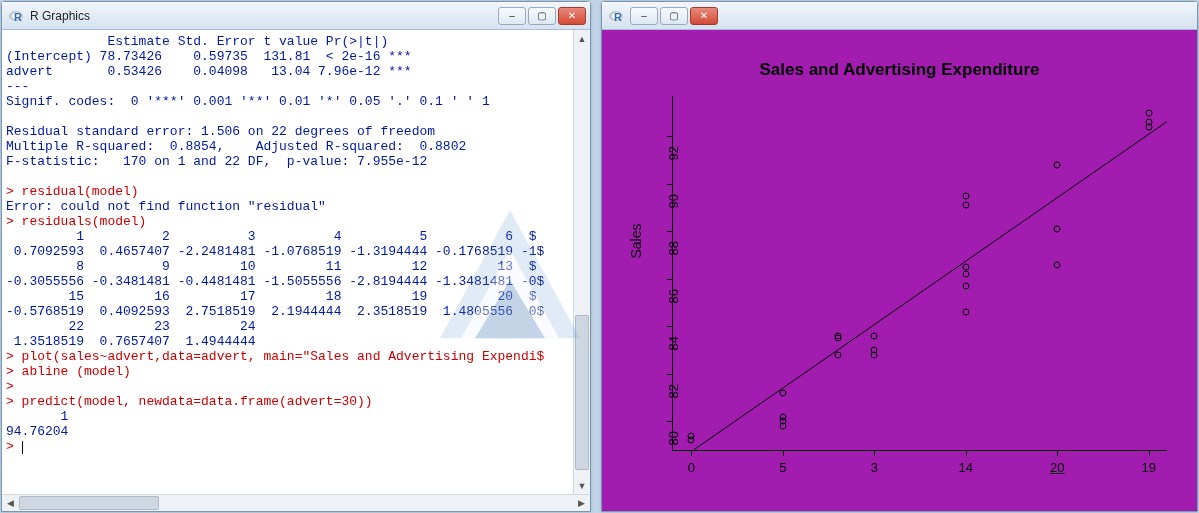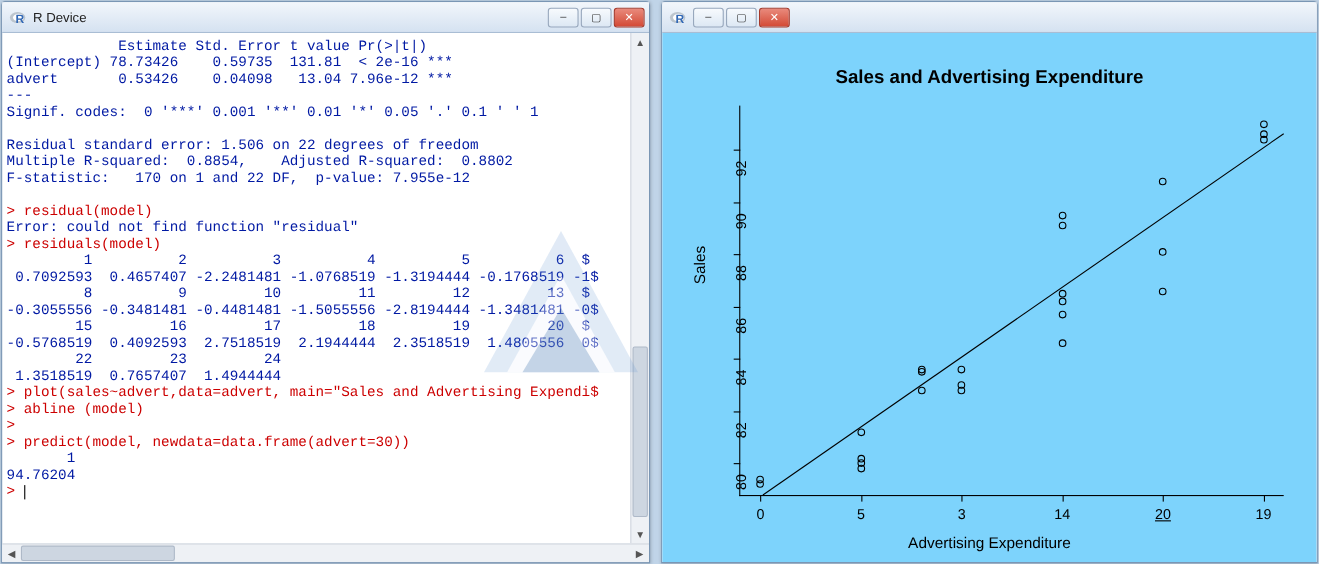--- a/index.html
+++ b/index.html
@@ -65,21 +65,21 @@
     }
     .vscroll .arrow { width:15px; height:17px; display:flex; align-items:center; justify-content:center; color:#555; font-size:9px;}
     .vscroll .thumb { position:absolute; left:1px; width:14px; background:#cdd6e1; border:1px solid #aeb9c8; border-radius:2px;}
     .hscroll-bar { height:17px; background:#eef1f5; border-top:1px solid #d0d6de; display:flex; align-items:center; position:relative;}
     .hscroll-bar .arrow{ width:17px; height:15px; display:flex; align-items:center; justify-content:center; color:#555;font-size:9px;}
     .hscroll-bar .thumb{ position:absolute; top:1px; height:14px; background:#cdd6e1; border:1px solid #aeb9c8; border-radius:2px;}
     .watermark {
       position: absolute; pointer-events: none; opacity: 0.45;
       right: 10px; top: 180px; width: 140px;
     }
-    .graphics-canvas { flex:1; background:#7dd3fc; position:relative;}
+    .graphics-canvas { flex:1; background:#a21caf; position:relative;}
     .chart-title { position:absolute; top:30px; left:0; right:0; text-align:center; font-family: Arial, sans-serif; font-weight:bold; font-size:17px;}
     .plot-area { position:absolute; left:70px; top:66px; right:30px; bottom:60px; border:1px solid #000; border-top:none; border-right:none;}
     .axis-label-x { position:absolute; bottom:10px; left:0; right:0; text-align:center; font-family:Arial; font-size:14px;}
     .axis-label-y { position:absolute; left:16px; top:0; bottom:60px; display:flex; align-items:center; justify-content:center;}
     .axis-label-y span{ transform:rotate(-90deg); font-family:Arial; font-size:14px; white-space:nowrap;}
     .ytick { position:absolute; right:100%; font-family:Arial; font-size:13px; padding-right:10px; transform:translateY(-50%) rotate(-90deg); transform-origin: right center;}
     .ytick-mark{ position:absolute; left:-6px; width:6px; border-top:1px solid #000;}
     .xtick-mark{ position:absolute; bottom:-6px; height:6px; border-left:1px solid #000;}
     .xtick-label{ position:absolute; top:100%; font-family:Arial; font-size:13px; padding-top:10px; transform:translateX(-50%);}
     .pt{ position:absolute; width:7px; height:7px; border:1px solid #000; border-radius:50%; background:transparent; transform:translate(-50%,-50%);}
@@ -90,21 +90,21 @@
 
 <div class="window window-console">
   <div class="titlebar">
     <span class="title-icon">
       <svg width="16" height="16" viewBox="0 0 16 16">
         <ellipse cx="8" cy="8" rx="7" ry="5" fill="#bcc5ce"></ellipse>
         <ellipse cx="8.8" cy="8" rx="5" ry="3.4" fill="#fff"></ellipse>
         <text x="6" y="13" font-family="Arial" font-weight="bold" font-size="11" fill="#3268b5">R</text>
       </svg>
     </span>
-    <span class="title-text">R Device</span>
+    <span class="title-text">R Graphics</span>
     <div class="win-btns">
       <div class="win-btn">
           <span>–</span>
         </div>
       <div class="win-btn">
           <span>▢</span>
         </div>
       <div class="win-btn close">
           <span>✕</span>
         </div>
@@ -235,16 +235,15 @@
           <div class="pt" style="left: 292.741px; top: 171.06px;"></div>
           <div class="pt" style="left: 292.741px; top: 109.289px;"></div>
           <div class="pt" style="left: 292.741px; top: 99.7852px;"></div>
           <div class="pt" style="left: 384.222px; top: 168.685px;"></div>
           <div class="pt" style="left: 384.222px; top: 133.047px;"></div>
           <div class="pt" style="left: 384.222px; top: 68.8993px;"></div>
           <div class="pt" style="left: 475.704px; top: 30.8859px;"></div>
           <div class="pt" style="left: 475.704px; top: 26.1342px;"></div>
           <div class="pt" style="left: 475.704px; top: 16.6309px;"></div>
         </div>
-      <div class="axis-label-x">Advertising Expenditure</div>
     </div>
   </div>
 </div>
 
 </body></html>

